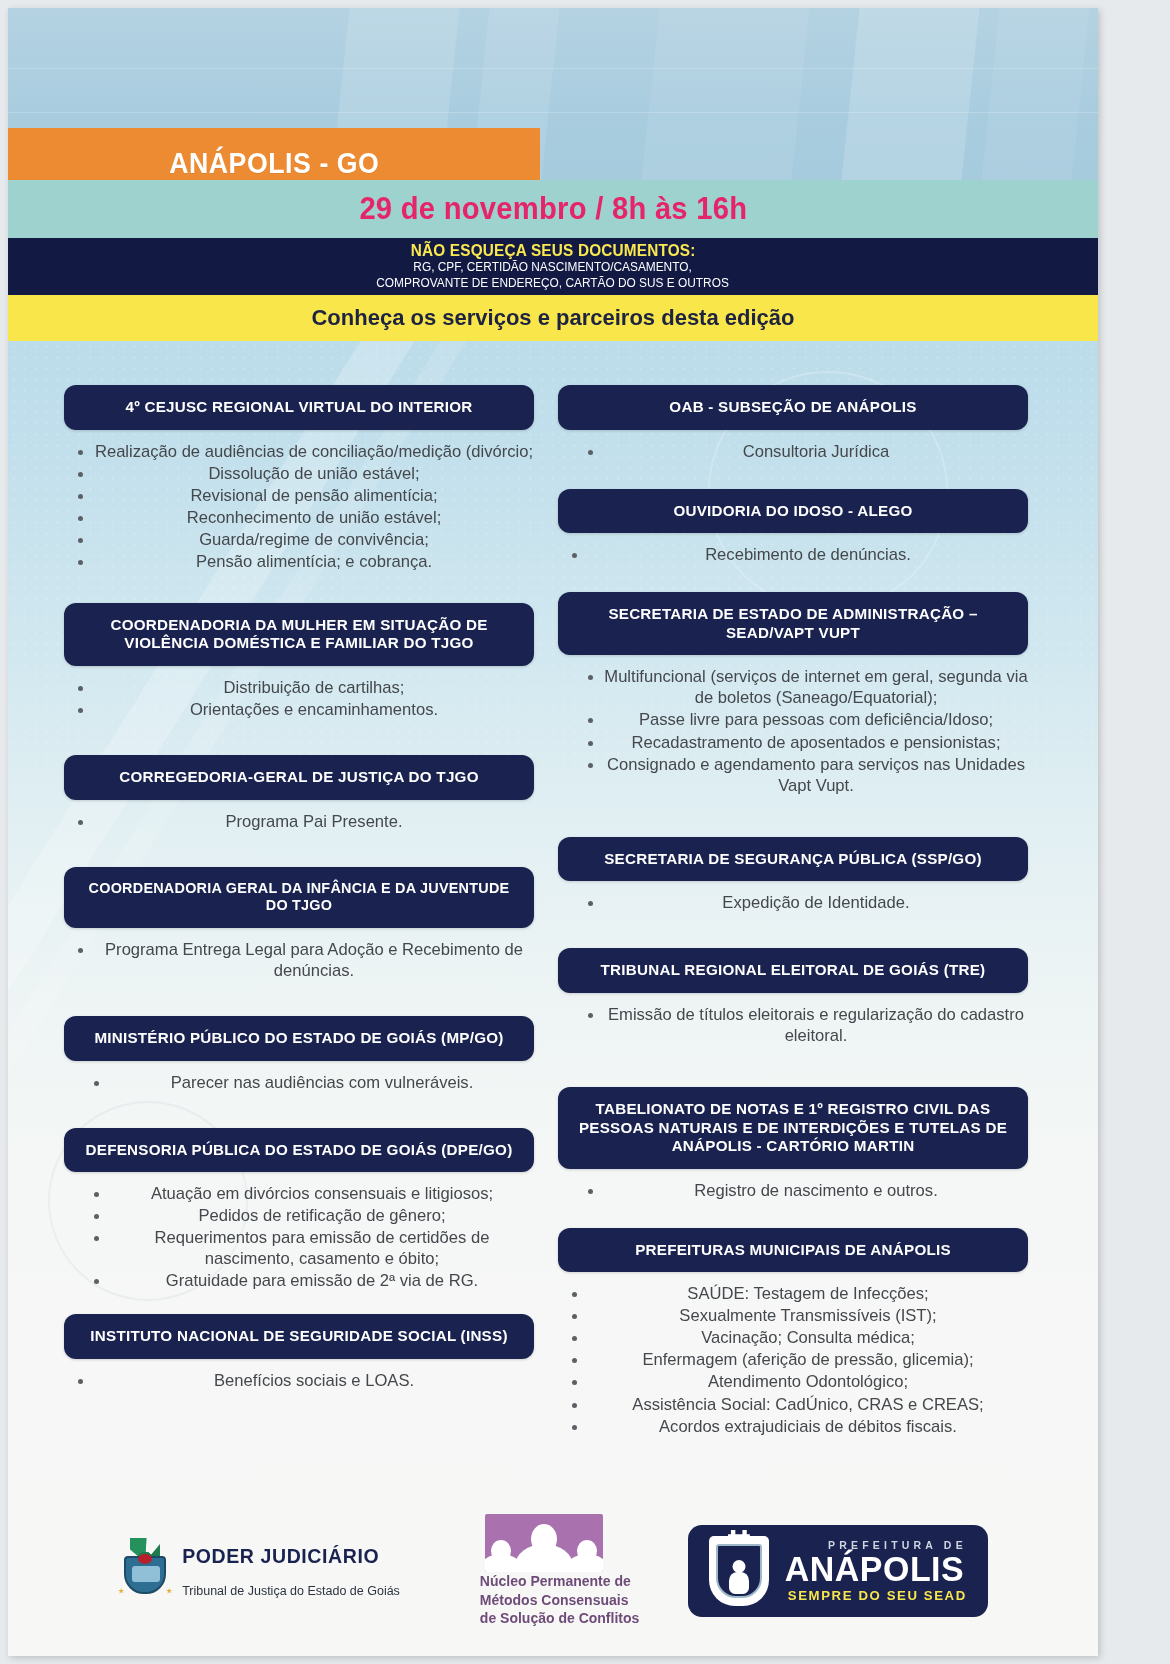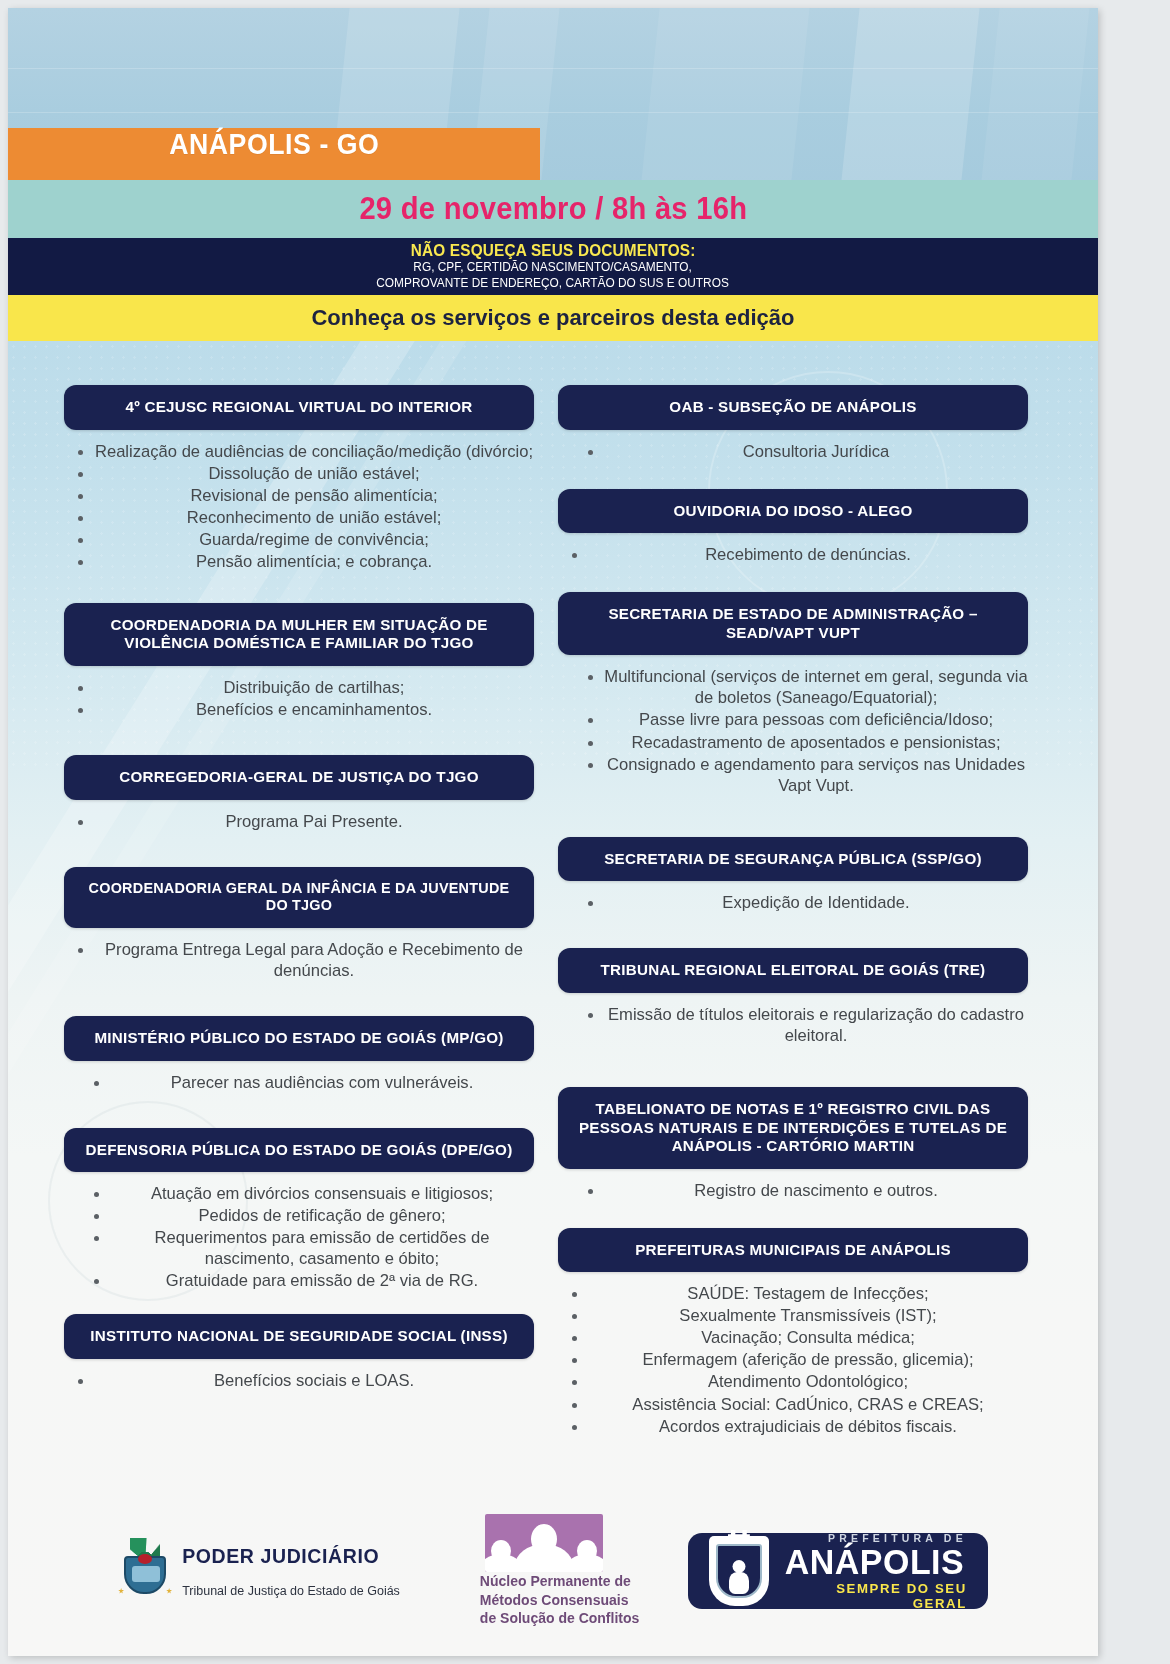--- a/index.html
+++ b/index.html
@@ -40,21 +40,21 @@
   .hero .g2{left:470px;top:-20px;width:70px;height:260px;transform:skewX(-6deg);background:rgba(255,255,255,.10);}
   .hero .g3{left:640px;top:-20px;width:150px;height:260px;transform:skewX(-6deg);background:rgba(255,255,255,.08);}
   .hero .g4{left:840px;top:-20px;width:120px;height:260px;transform:skewX(-6deg);background:rgba(255,255,255,.16);}
   .hero .g5{left:980px;top:-20px;width:90px;height:260px;transform:skewX(-6deg);background:rgba(255,255,255,.07);}
   .hero .hline{position:absolute;left:0;width:1090px;height:1px;background:rgba(255,255,255,.20);}
 
   
   .city-band {
     position:absolute; left:0; top:120px; width:532px; height:52px;
     background:#ed8b33;
-    display:flex; align-items:flex-start; justify-content:center;
+    display:flex; align-items:flex-end; justify-content:center;
     z-index:6;
   }
   .city-band .city-text {
     color:#ffffff; font-weight:bold; font-size:29px;
     letter-spacing:.6px; font-stretch:condensed;
     transform:scaleX(.92);
     text-shadow:0 1px 0 rgba(0,0,0,.06);
   }
   
   .date-band {
@@ -230,21 +230,21 @@
   .nupemec-mark .head-l{position:absolute;left:6px;top:26px;width:20px;height:22px;background:#ffffff;border-radius:50%;}
   .nupemec-mark .head-r{position:absolute;right:6px;top:26px;width:20px;height:22px;background:#ffffff;border-radius:50%;}
   .nupemec-mark .body-l{position:absolute;left:-6px;bottom:-14px;width:44px;height:32px;background:#ffffff;border-radius:50% 50% 0 0;}
   .nupemec-mark .body-r{position:absolute;right:-6px;bottom:-14px;width:44px;height:32px;background:#ffffff;border-radius:50% 50% 0 0;}
   .nupemec-text {
     margin-top:0; font-size:14px; color:#6e4b78; line-height:1.35; font-weight:bold;
     width:128px;
   }
   .nupemec-text div { white-space:nowrap; }
   .logo-prefeitura {
-    width:300px; height:76px; background:#1a2250; border-radius:14px;
+    width:300px; height:92px; background:#1a2250; border-radius:14px;
     display:flex; align-items:center; gap:10px; padding:8px 21px;justify-content:space-between;
   }
   .pref-brasao {
     width:60px; height:70px; background:#ffffff; position:relative;
     border-radius:5px 5px 26px 26px; flex:none;
   }
   .pref-brasao .inner{
     position:absolute; left:7px; top:8px; right:7px; bottom:8px;
     background:#1a2250; border-radius:3px 3px 20px 20px;
     border:2px solid #9fb9c9;
@@ -335,21 +335,21 @@
               <li>Pensão alimentícia; e cobrança.</li>
             </ul>
           </div>
 
           <div class="gap-a"></div>
 
           <div class="org">
             <div class="org-head">COORDENADORIA DA MULHER EM SITUAÇÃO DE VIOLÊNCIA DOMÉSTICA E FAMILIAR DO TJGO</div>
             <ul class="org-list">
               <li>Distribuição de cartilhas;</li>
-              <li>Benefícios e encaminhamentos.</li>
+              <li>Orientações e encaminhamentos.</li>
             </ul>
           </div>
 
           <div class="gap-b"></div>
 
           <div class="org">
             <div class="org-head">CORREGEDORIA-GERAL DE JUSTIÇA DO TJGO</div>
             <ul class="org-list">
               <li>Programa Pai Presente.</li>
             </ul>
@@ -506,20 +506,20 @@
         <div class="logo-prefeitura">
           <div class="pref-brasao">
             <div class="inner"></div>
             <div class="tower"></div>
             <div class="fig"></div>
             <div class="fig2"></div>
           </div>
           <div class="pref-words">
             <div class="pref-top">PREFEITURA DE</div>
             <div class="pref-name">ANÁPOLIS</div>
-            <div class="pref-slogan">SEMPRE DO SEU GERAL</div>
+            <div class="pref-slogan">SEMPRE DO SEU SEAD</div>
           </div>
         </div>
 
       </div>
     </div>
   </div>
 </div>
 
 </body></html>

